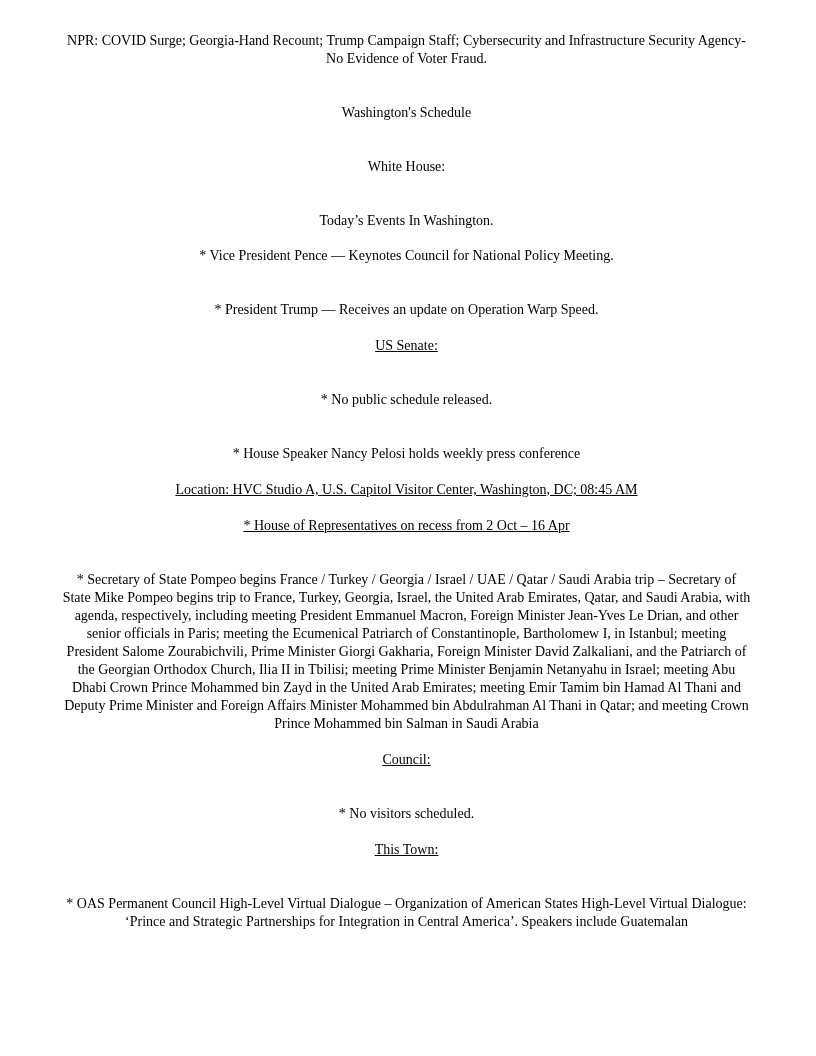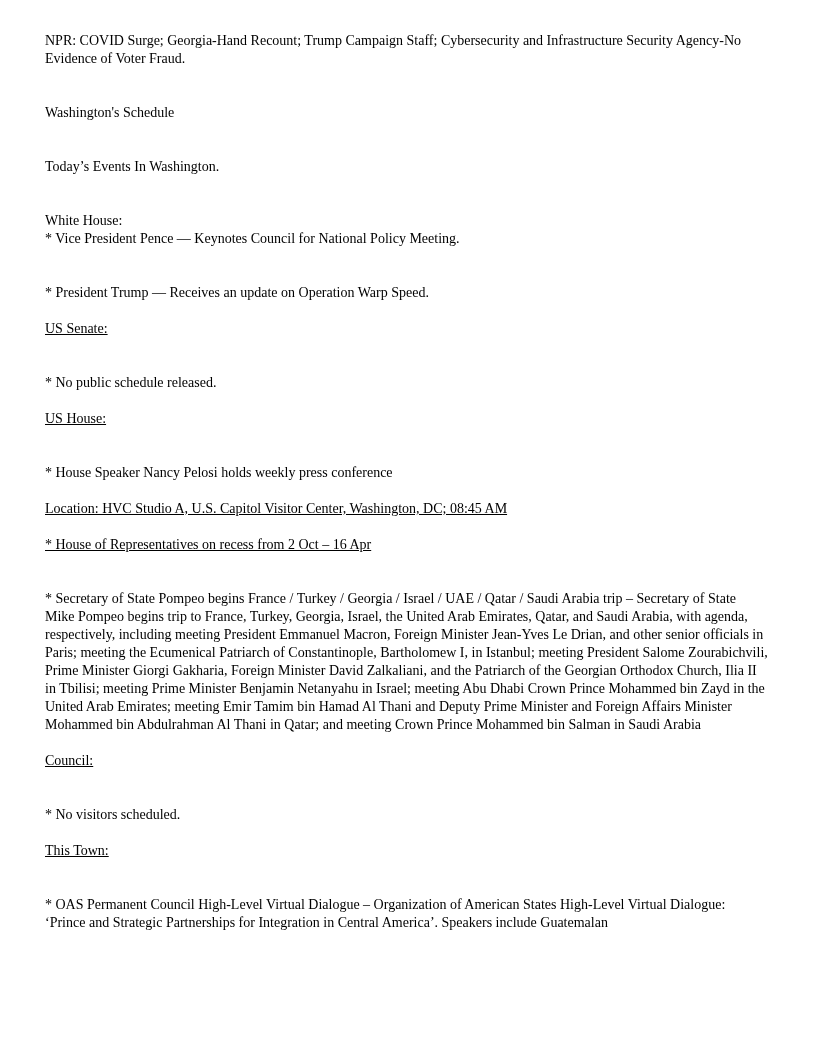--- a/index.html
+++ b/index.html
@@ -15,41 +15,41 @@
     background: #ffffff;
     box-sizing: border-box;
     padding: 32px 48px 0 45px;
     overflow: hidden;
     font-family: "Liberation Serif", "DejaVu Serif", serif;
     font-size: 14px;
     line-height: 18px;
     color: #000000;
   }
   .para {
-    margin: 0;
+    margin: 17px;
     padding: 0;
     word-spacing: normal;
+    text-align: center;
   }
   .g0 { margin-top: 0; }
   .g1 { margin-top: 18px; text-decoration: underline; }
   .g2 { margin-top: 36px; }
 </style>
 </head>
 <body>
 
 <div class="page">
   <p class="para g0">NPR: COVID Surge; Georgia-Hand Recount; Trump Campaign Staff; Cybersecurity and Infrastructure Security Agency-No Evidence of Voter Fraud.</p>
   <p class="para g2">Washington's Schedule</p>
+  <p class="para g2">White House:</p>
   <p class="para g2">Today’s Events In Washington.</p>
-  <p class="para g2">White House:</p>
   <p class="para g0">* Vice President Pence — Keynotes Council for National Policy Meeting.</p>
   <p class="para g2">* President Trump — Receives an update on Operation Warp Speed.</p>
   <p class="para g1">US Senate:</p>
   <p class="para g2">* No public schedule released.</p>
-  <p class="para g1">US House:</p>
   <p class="para g2">* House Speaker Nancy Pelosi holds weekly press conference</p>
   <p class="para g1">Location: HVC Studio A, U.S. Capitol Visitor Center, Washington, DC; 08:45 AM</p>
   <p class="para g1">* House of Representatives on recess from 2 Oct – 16 Apr</p>
   <p class="para g2">* Secretary of State Pompeo begins France / Turkey / Georgia / Israel / UAE / Qatar / Saudi Arabia trip – Secretary of State Mike Pompeo begins trip to France, Turkey, Georgia, Israel, the United Arab Emirates, Qatar, and Saudi Arabia, with agenda, respectively, including meeting President Emmanuel Macron, Foreign Minister Jean-Yves Le Drian, and other senior officials in Paris; meeting the Ecumenical Patriarch of Constantinople, Bartholomew I, in Istanbul; meeting President Salome Zourabichvili, Prime Minister Giorgi Gakharia, Foreign Minister David Zalkaliani, and the Patriarch of the Georgian Orthodox Church, Ilia II in Tbilisi; meeting Prime Minister Benjamin Netanyahu in Israel; meeting Abu Dhabi Crown Prince Mohammed bin Zayd in the United Arab Emirates; meeting Emir Tamim bin Hamad Al Thani and Deputy Prime Minister and Foreign Affairs Minister Mohammed bin Abdulrahman Al Thani in Qatar; and meeting Crown Prince Mohammed bin Salman in Saudi Arabia</p>
   <p class="para g1">Council:</p>
   <p class="para g2">* No visitors scheduled.</p>
   <p class="para g1">This Town:</p>
   <p class="para g2">* OAS Permanent Council High-Level Virtual Dialogue – Organization of American States High-Level Virtual Dialogue: ‘Prince and Strategic Partnerships for Integration in Central America’. Speakers include Guatemalan</p>
 </div>
 

